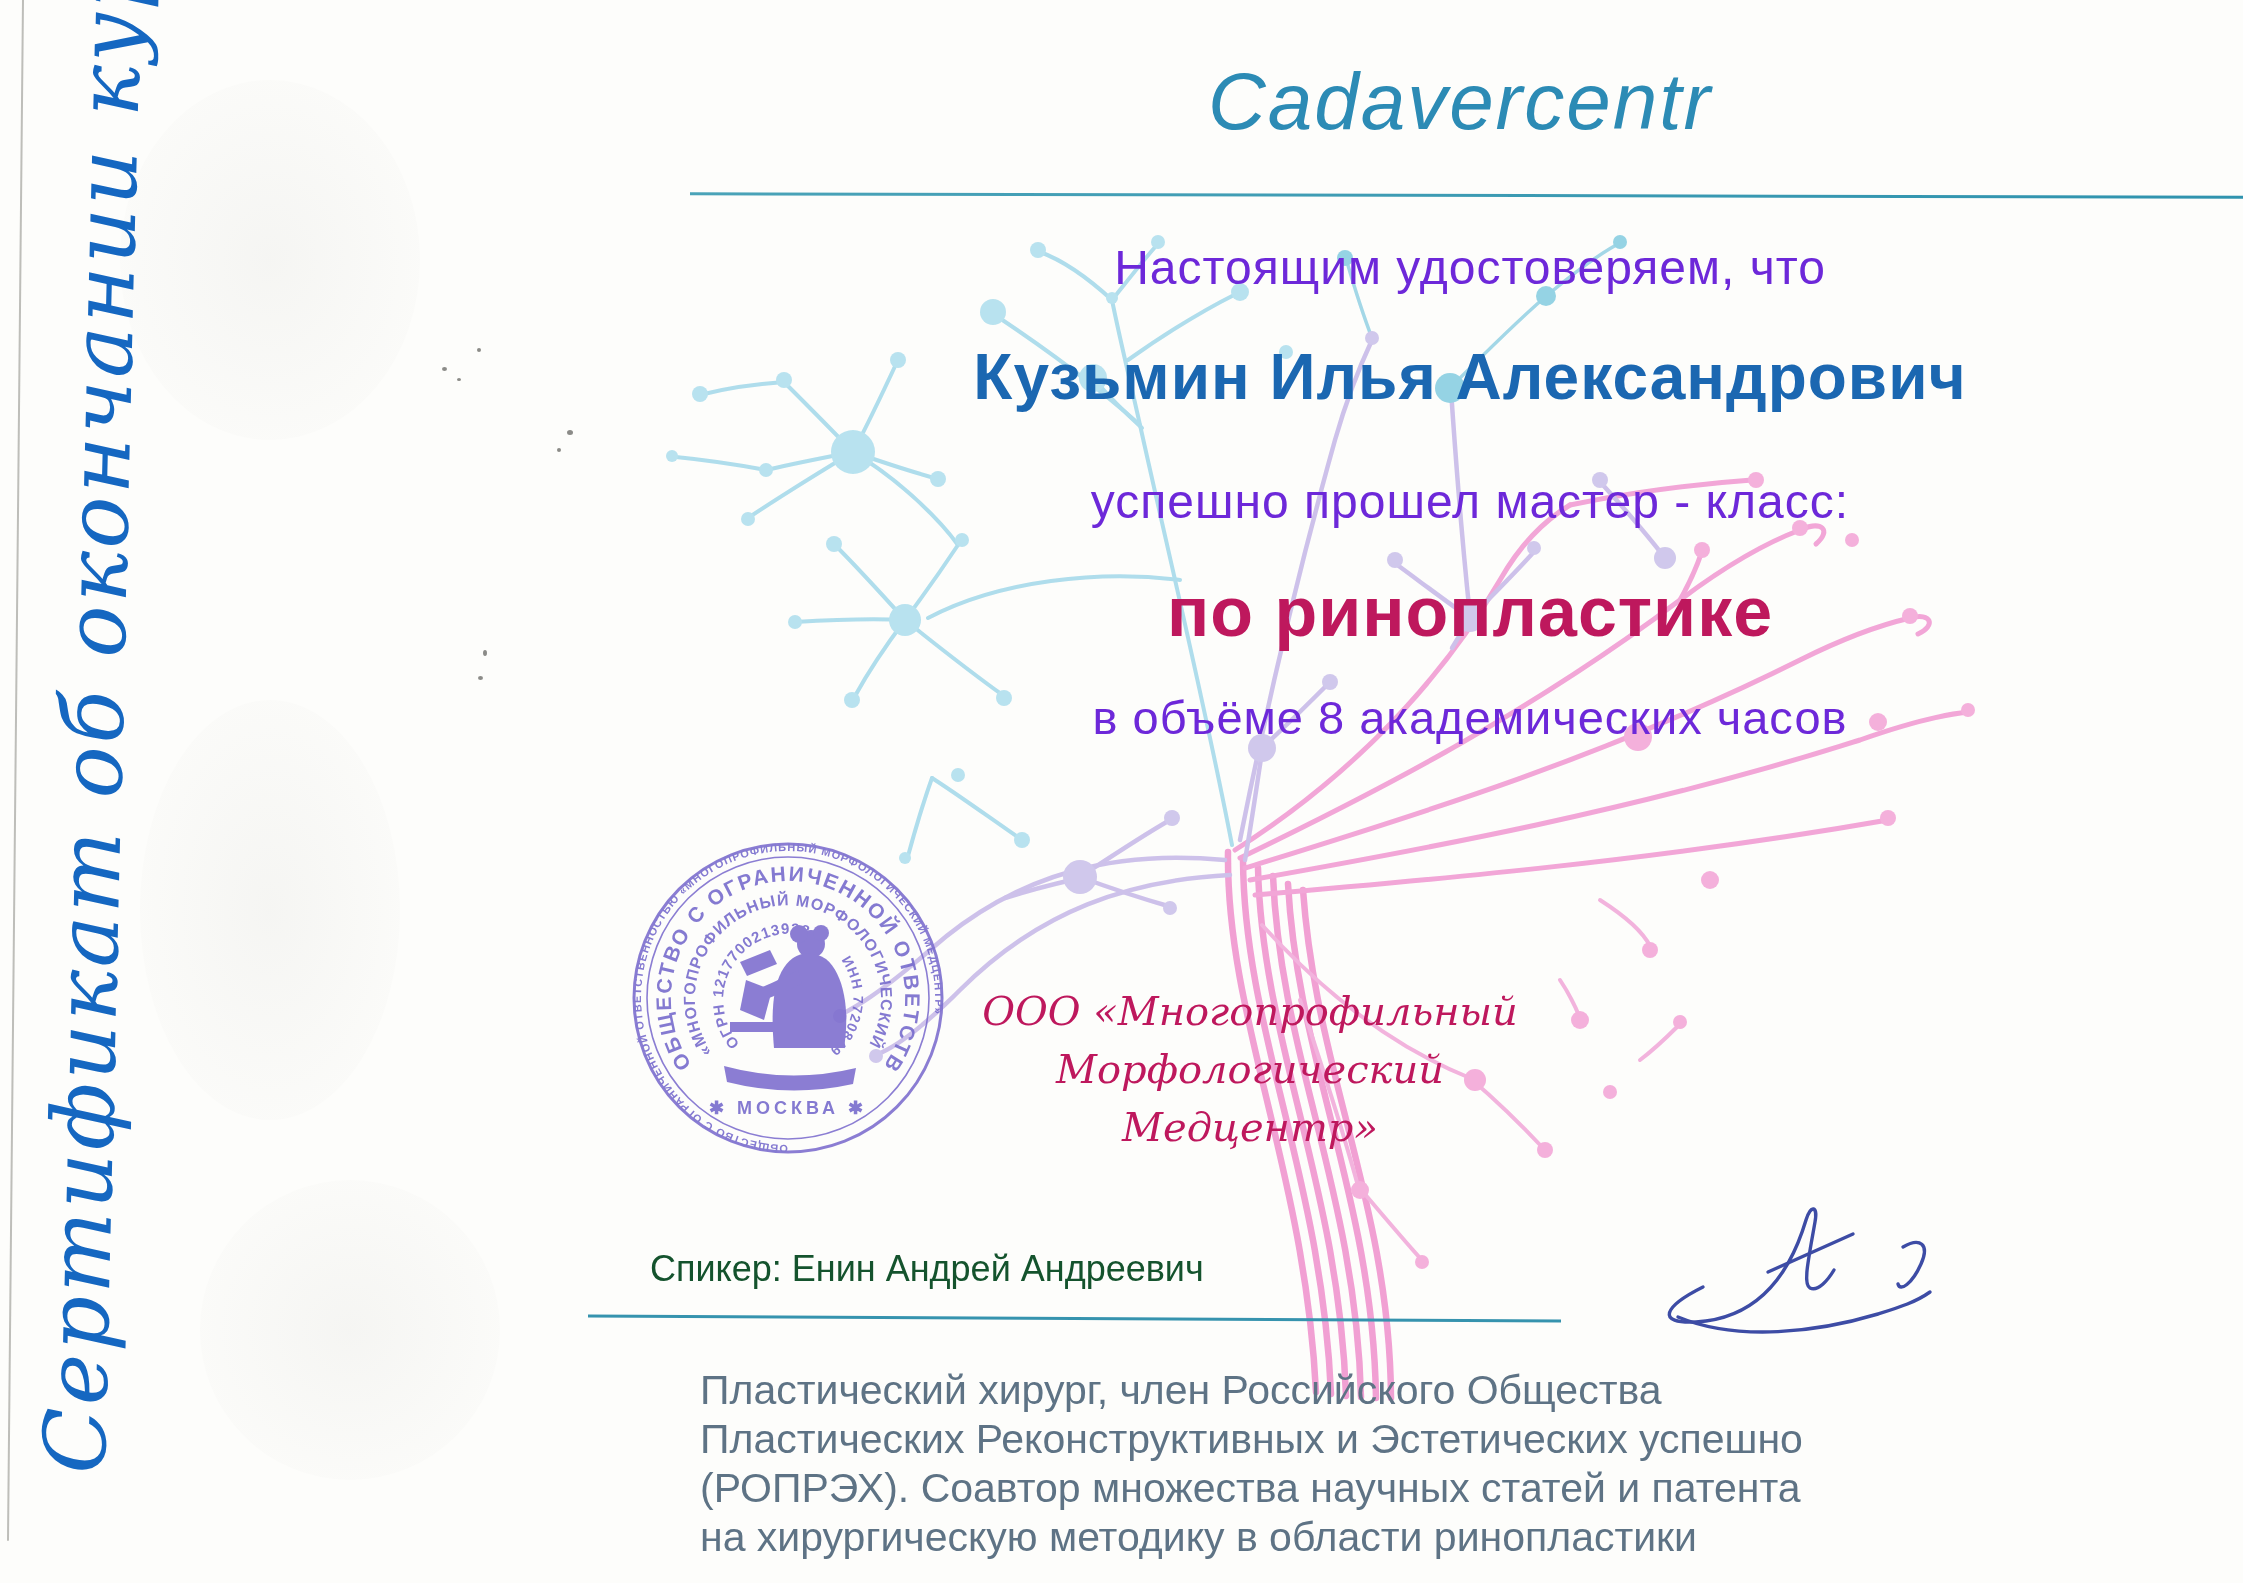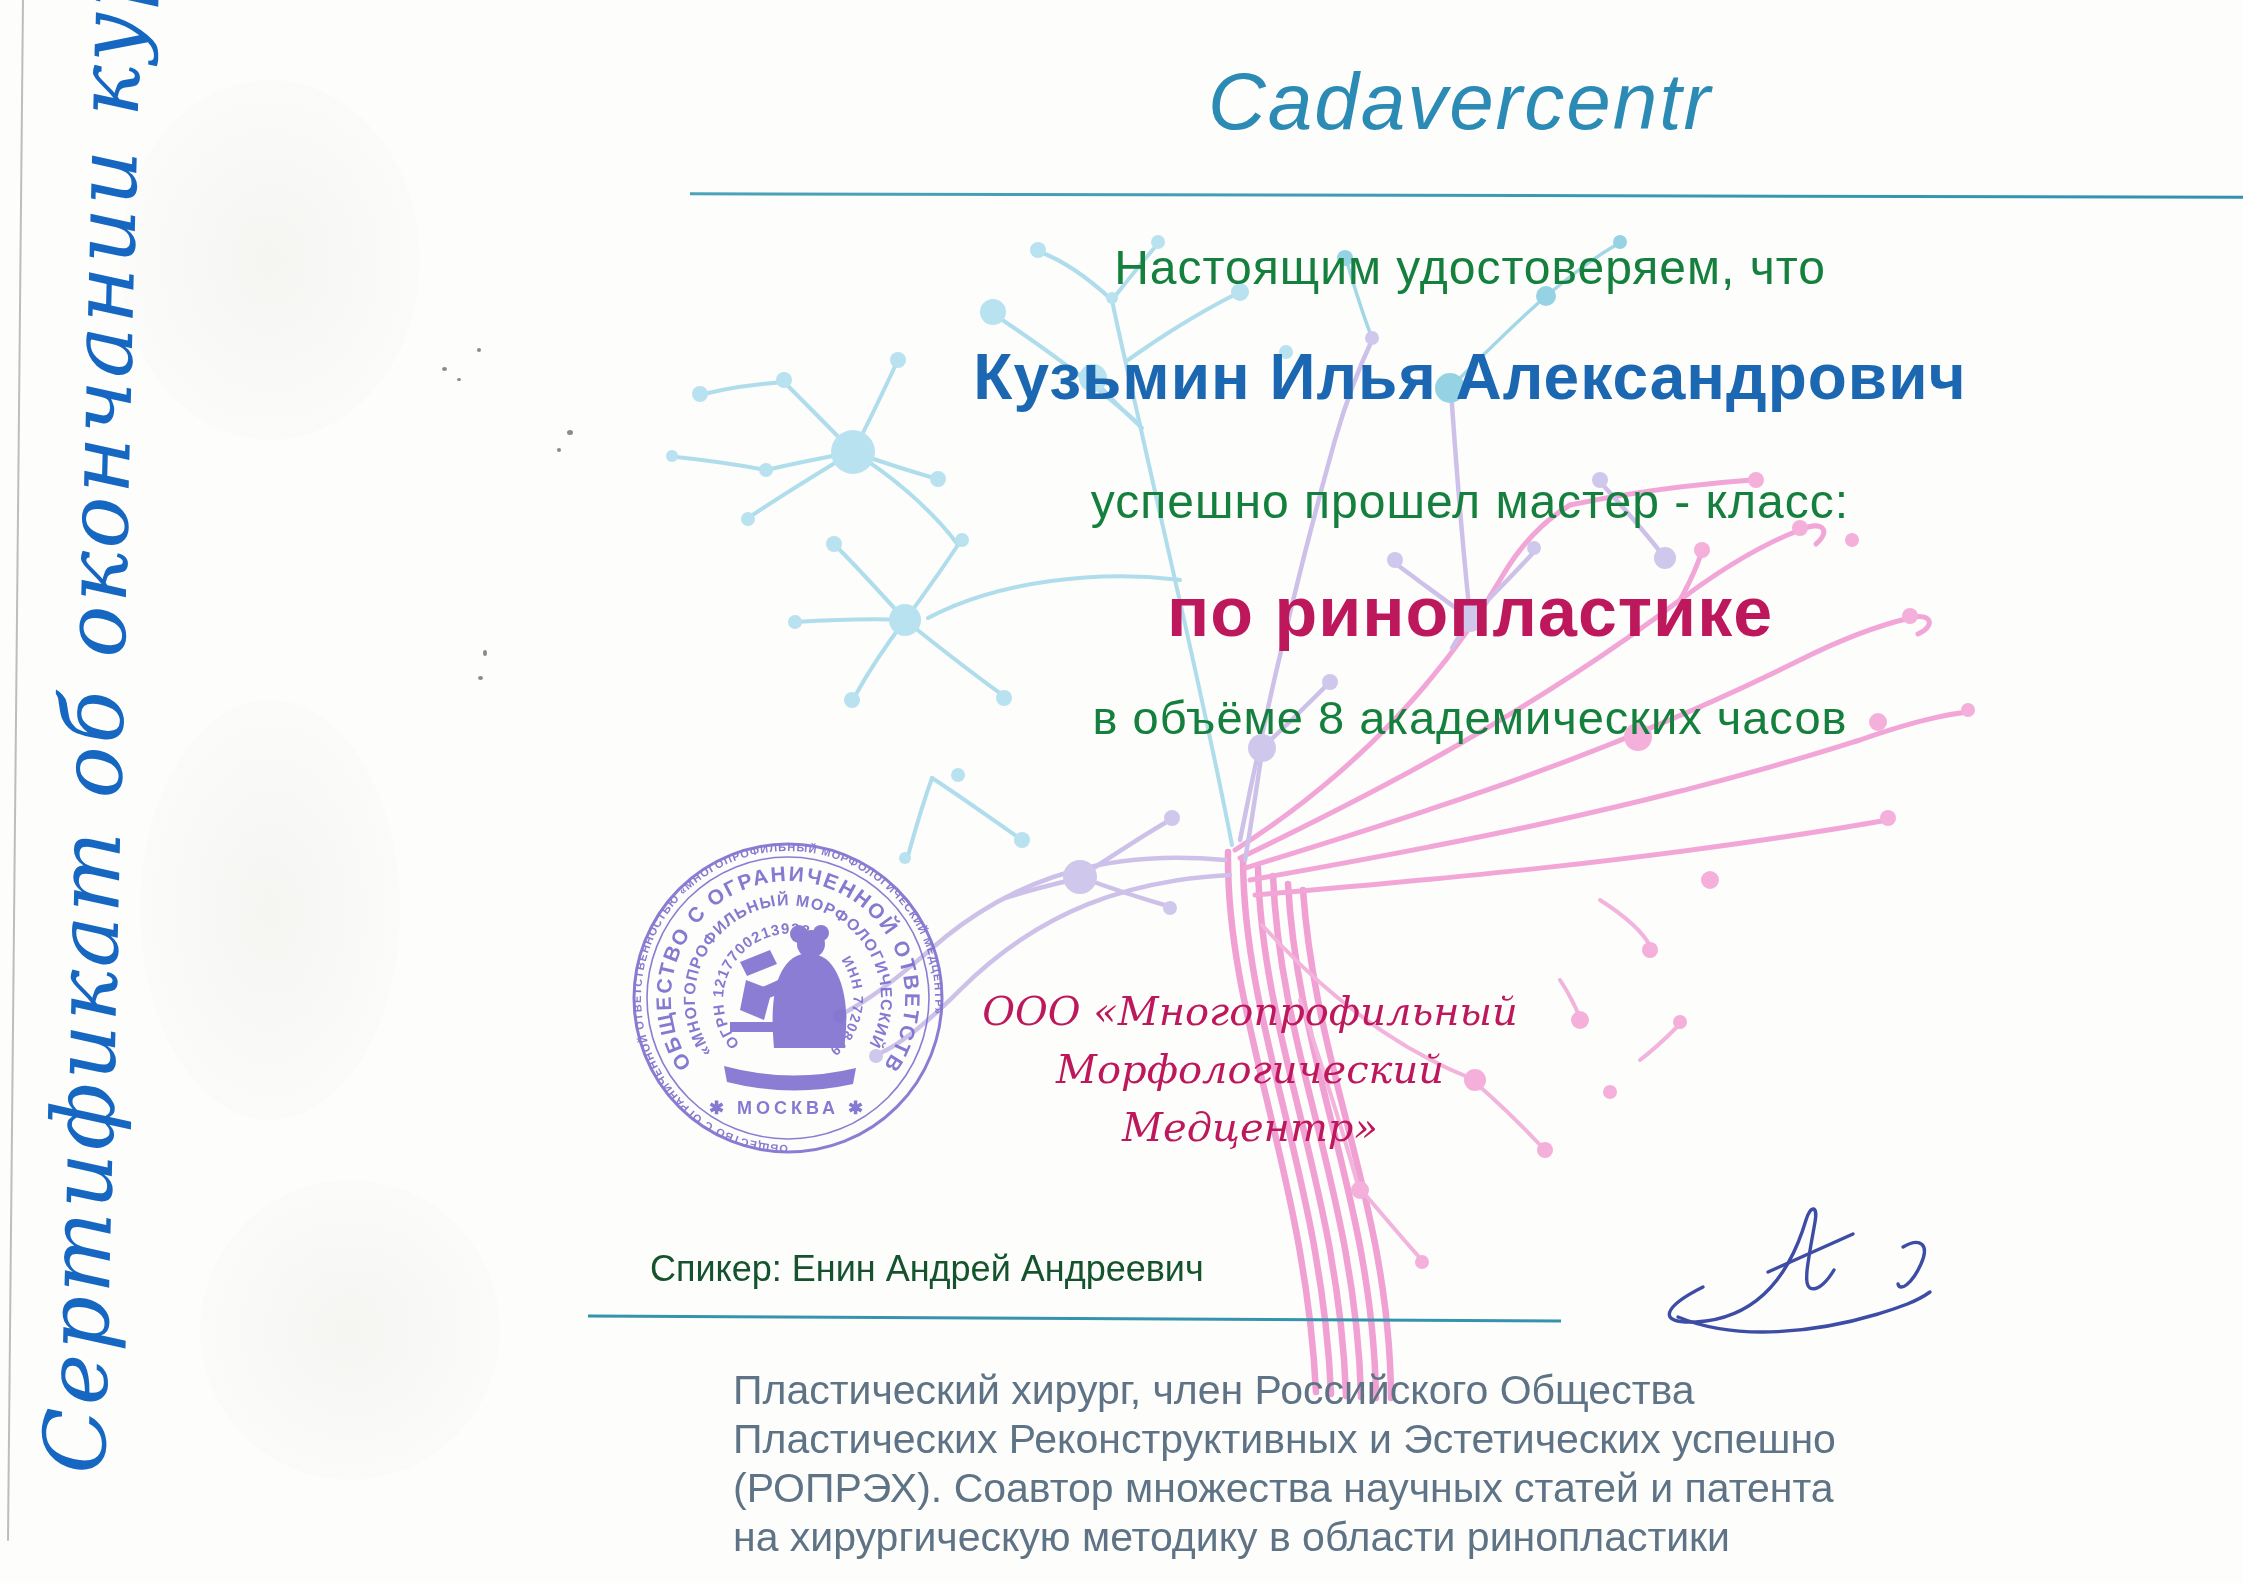--- a/index.html
+++ b/index.html
@@ -17,39 +17,39 @@
     white-space:nowrap;
   }
   .brand{
     position:absolute;left:1040px;top:56px;width:840px;text-align:center;
     font-style:italic;font-weight:300;font-size:80px;letter-spacing:2px;color:#2c8bb5;
   }
   .rule-top{
     position:absolute;left:690px;top:194px;width:1553px;height:3px;
     background:linear-gradient(90deg,#4aa3b8,#2f93ae);transform:rotate(0.12deg);
   }
-  .cert-line{position:absolute;left:700px;width:1540px;text-align:center;color:#15803d;z-index:5;}
+  .cert-line{position:absolute;left:700px;width:1540px;text-align:center;color:#6d28d9;z-index:5;}
   .intro{top:240px;font-size:48px;letter-spacing:1px;}
   .recipient{top:340px;font-size:64px;font-weight:bold;color:#1b67b1;letter-spacing:1px;}
   .action{top:474px;font-size:48px;letter-spacing:1px;}
   .course{top:572px;font-size:70px;font-weight:bold;color:#be185d;letter-spacing:1px;}
   .duration{top:690px;font-size:47px;letter-spacing:1px;}
   .org{
     position:absolute;left:960px;top:982px;width:580px;text-align:center;z-index:5;
     font-family:"DejaVu Serif", serif;font-style:italic;
     font-size:40px;line-height:58px;color:#be185d;
   }
   .speaker{position:absolute;left:650px;top:1248px;font-size:36px;color:#14532d;z-index:5;}
   .rule-speaker{
     position:absolute;left:588px;top:1317px;width:973px;height:3px;
     background:#3693ae;transform:rotate(0.3deg);z-index:5;
   }
   .bio{
     position:absolute;left:700px;top:1366px;width:1120px;z-index:5;
-    font-size:41px;line-height:49px;color:#5e7385;margin-left:33px;
+    font-size:41px;line-height:49px;color:#5e7385;
   }
   .tree{position:absolute;left:0;top:0;z-index:1;pointer-events:none;}
   .stamp{position:absolute;left:628px;top:838px;width:320px;height:320px;z-index:3;opacity:0.88;}
   .signature{position:absolute;left:1648px;top:1192px;width:300px;height:145px;z-index:4;}
   .speck{position:absolute;background:#4e4e4a;border-radius:50%;opacity:.65;z-index:2;}
   .blob{position:absolute;border-radius:50%;background:radial-gradient(rgba(120,120,110,.06),rgba(120,120,110,0));z-index:0;}
   .stamp text{font-family:"Liberation Sans", sans-serif;font-weight:bold;fill:#7468cb;}
 </style>
 </head>
 <body>

